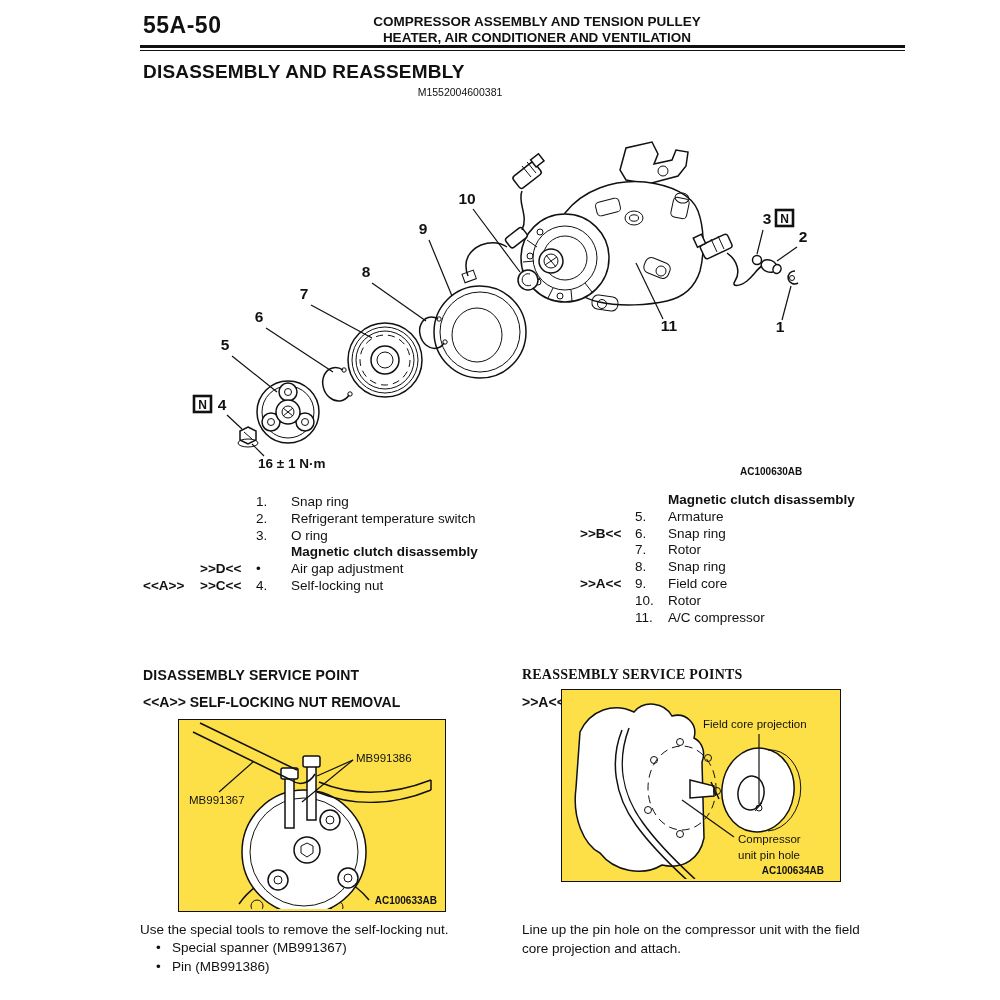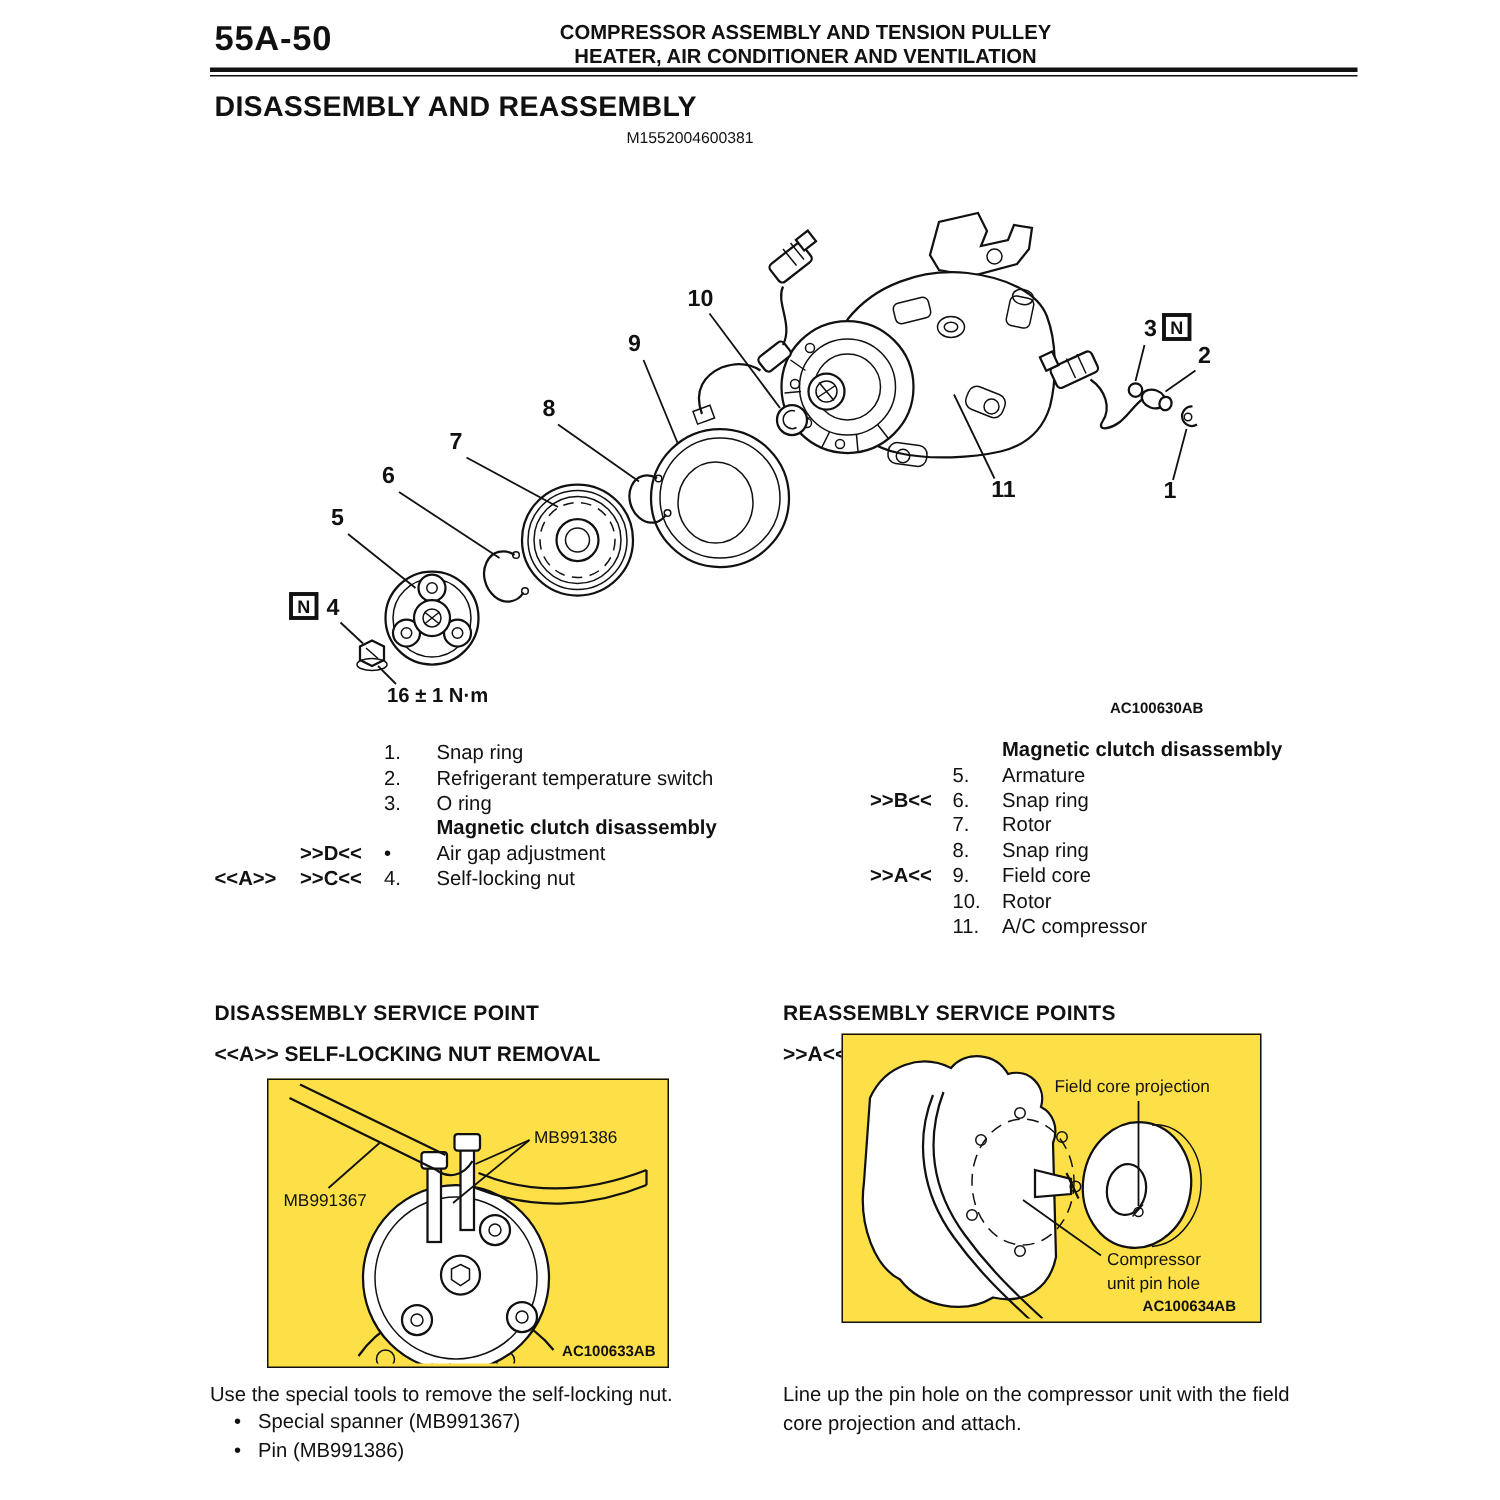--- a/index.html
+++ b/index.html
@@ -26,21 +26,21 @@
   .left-list .num{width:35px;}
   .right-list{left:580px;top:492px;width:330px;}
   .right-list .m{width:55px;font-weight:bold;}
   .right-list .num{width:33px;}
   .plist .lbl{flex:1;}
   .plist .hdr .lbl{font-weight:bold;}
   
   .h2{font-size:14px;font-weight:bold;letter-spacing:.2px;}
   .h3{font-size:14px;font-weight:bold;}
   .h2-left{left:143px;top:667px;}  .h3-left{left:143px;top:694px;}
-  .h2-right{left:522px;top:667px;} .h3-right{left:522px;top:694px;}
+  .h2-right{left:522px;top:667px;font-family:Liberation Serif, serif;} .h3-right{left:522px;top:694px;}
   .figbox{border:1px solid #111;background:#fde047;}
   .figbox-left{left:178px;top:719px;width:266px;height:191px;}
   .figbox-right{left:561px;top:689px;width:278px;height:191px;}
   .body-text{font-size:13.5px;line-height:19px;}
   .body-left{left:140px;top:920px;width:358px;}
   .body-right{left:522px;top:920px;width:360px;}
   .bullet-row{display:flex;line-height:18.5px;}
   .bullet-row .dot{width:16px;padding-left:16px;}
   
   svg text{font-family:"Liberation Sans","DejaVu Sans",sans-serif;fill:#111;}

